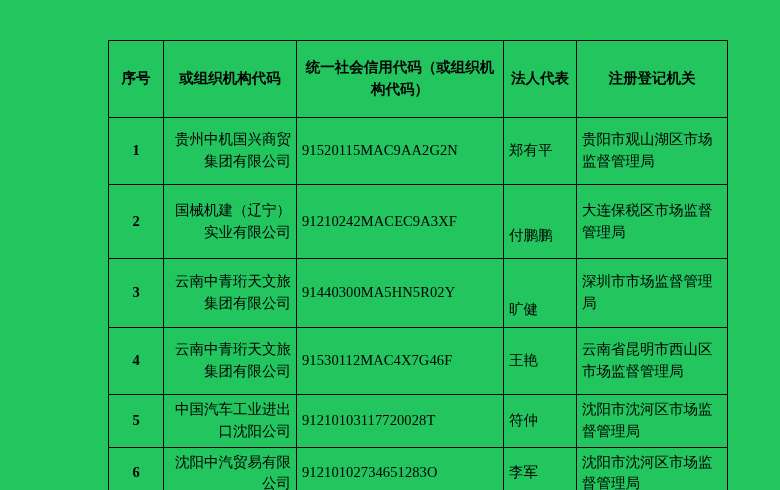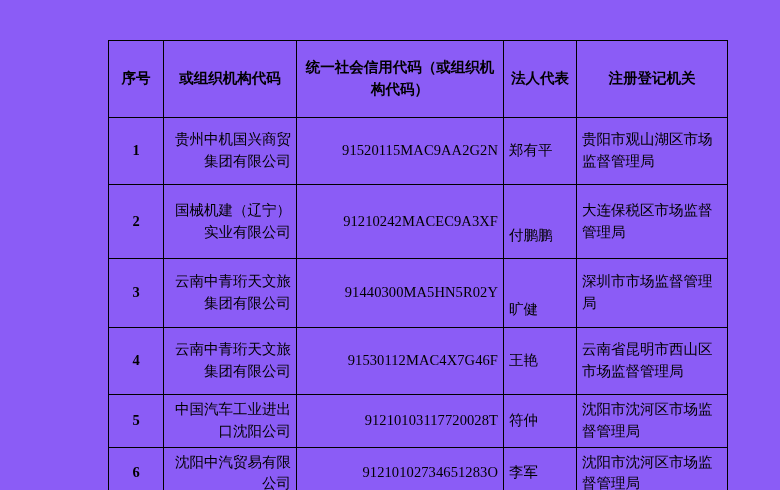--- a/index.html
+++ b/index.html
@@ -11,21 +11,21 @@
     width: 780px;
     height: 490px;
     font-family: "Liberation Serif", "DejaVu Serif", serif;
     color: #000000;
     overflow: hidden;
   }
   .page {
     position: relative;
     width: 780px;
     height: 490px;
-    background: #8b5cf6;
+    background: #22c55e;
   }
   table.fake-soe-table {
     position: absolute;
     left: 108px;
     top: 40px;
     width: 564px;
     border-collapse: collapse;
     table-layout: fixed;
   }
   table.fake-soe-table td,
@@ -53,21 +53,21 @@
   td.cell-seq {
     text-align: center;
     font-weight: bold;
     font-size: 14.5px;
   }
   td.cell-name {
     text-align: right;
     font-size: 14.5px;
   }
   td.cell-code {
-    text-align: right;
+    text-align: left;
     font-size: 14.5px;
     font-family: "Liberation Serif", "DejaVu Serif", serif;
     letter-spacing: 0.1px;
   }
   td.cell-rep {
     text-align: left;
     font-size: 14.5px;
   }
   td.cell-org {
     text-align: left;

